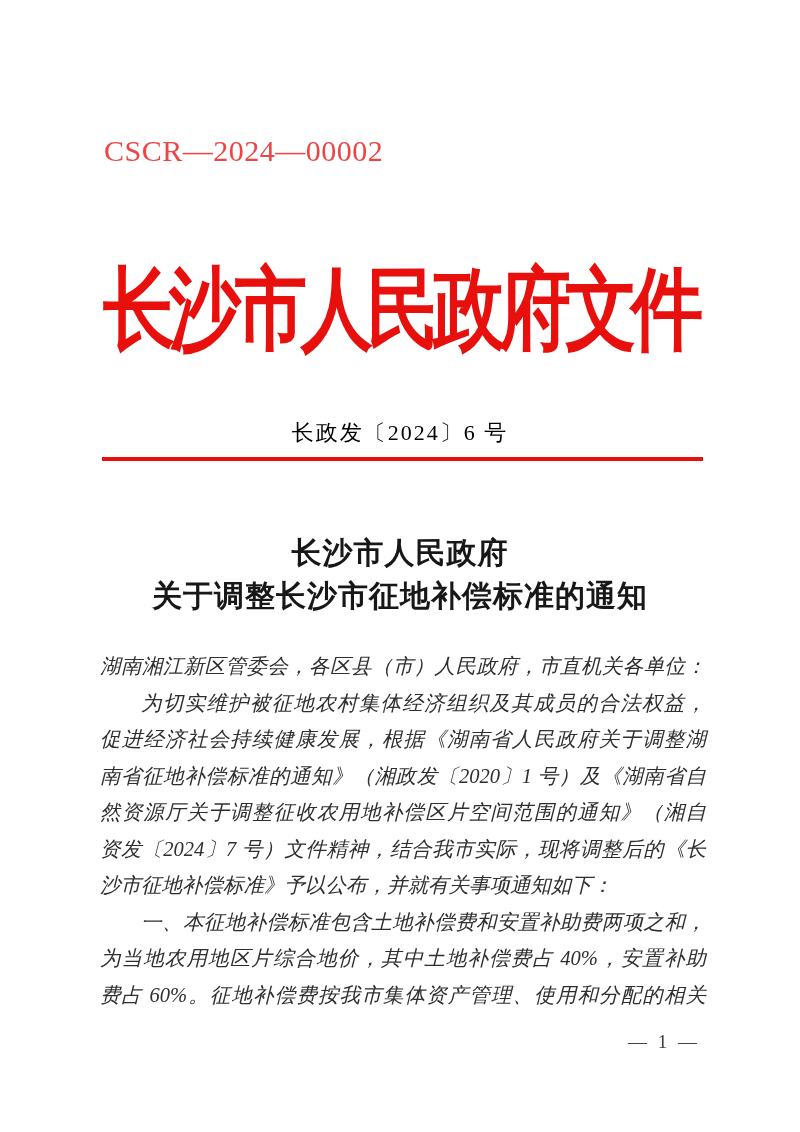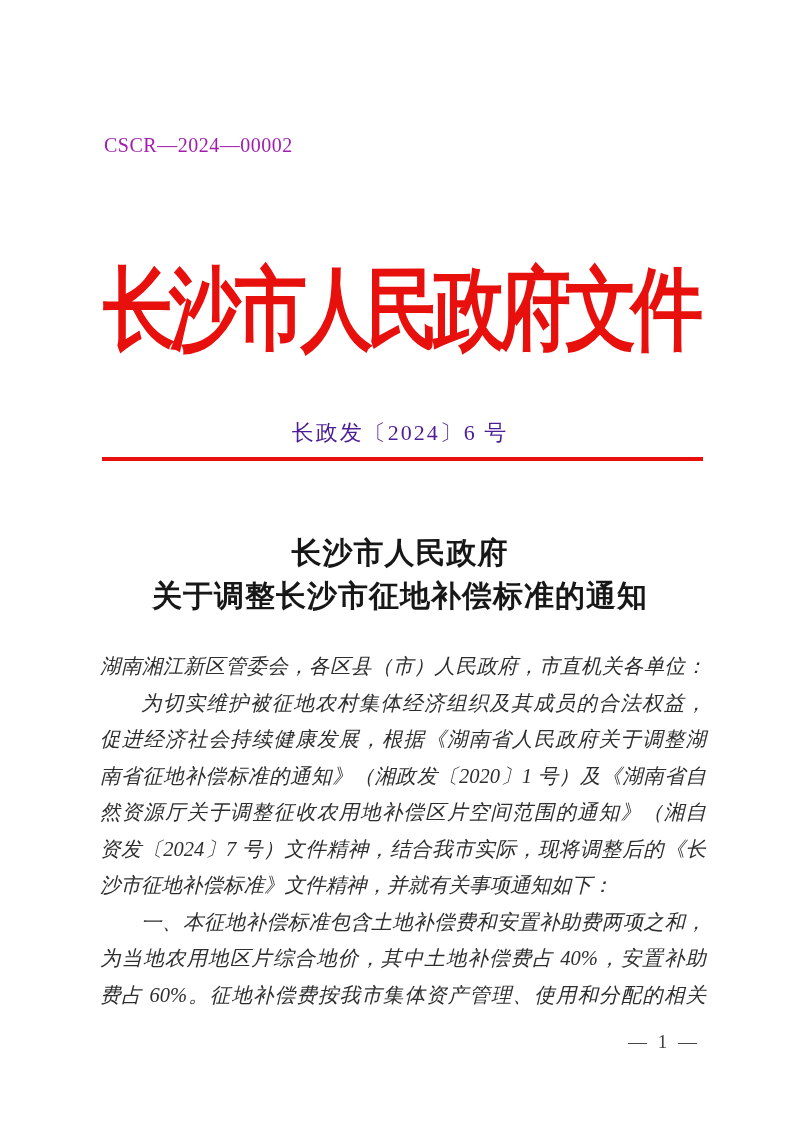--- a/index.html
+++ b/index.html
@@ -11,22 +11,22 @@
     height: 1132px;
     margin: 0 auto;
     background: #ffffff;
     font-family: "Liberation Serif", "DejaVu Serif", serif;
     overflow: hidden;
   }
   .doc-id {
     position: absolute;
     left: 104px;
     top: 134px;
-    font-size: 20px;
-    color: #a21caf;
+    font-size: 30px;
+    color: #ef4444;
     letter-spacing: 0.5px;
     white-space: nowrap;
   }
   .masthead {
     position: absolute;
     left: 0; right: 0;
     top: 250px;
     text-align: center;
     font-size: 72px;
     font-weight: bold;
@@ -35,21 +35,21 @@
     white-space: nowrap;
     transform: scaleY(1.25);
     transform-origin: top center;
   }
   .doc-no {
     position: absolute;
     left: 0; right: 0;
     top: 418px;
     text-align: center;
     font-size: 22px;
-    color: #4c1d95;
+    color: #000000;
     letter-spacing: 2px;
   }
   .red-rule {
     position: absolute;
     left: 102px;
     top: 457px;
     width: 601px;
     height: 4px;
     background: var(--accent-red);
   }
@@ -121,21 +121,21 @@
       <div class="body-line fill indent">为切实维护被征地农村集体经济组织及其成员的合法权益，</div>
 
       <div class="body-line fill">促进经济社会持续健康发展，根据《湖南省人民政府关于调整湖</div>
 
       <div class="body-line fill">南省征地补偿标准的通知》（湘政发〔2020〕1 号）及《湖南省自</div>
 
       <div class="body-line fill">然资源厅关于调整征收农用地补偿区片空间范围的通知》（湘自</div>
 
       <div class="body-line fill">资发〔2024〕7 号）文件精神，结合我市实际，现将调整后的《长</div>
 
-      <div class="body-line nofill">沙市征地补偿标准》文件精神，并就有关事项通知如下：</div>
+      <div class="body-line nofill">沙市征地补偿标准》予以公布，并就有关事项通知如下：</div>
 
       <div class="body-line fill indent">一、本征地补偿标准包含土地补偿费和安置补助费两项之和，</div>
 
       <div class="body-line fill">为当地农用地区片综合地价，其中土地补偿费占 40%，安置补助</div>
 
       <div class="body-line fill">费占 60%。征地补偿费按我市集体资产管理、使用和分配的相关</div>
     </div>
 
   <div class="page-no">— 1 —</div>
 

